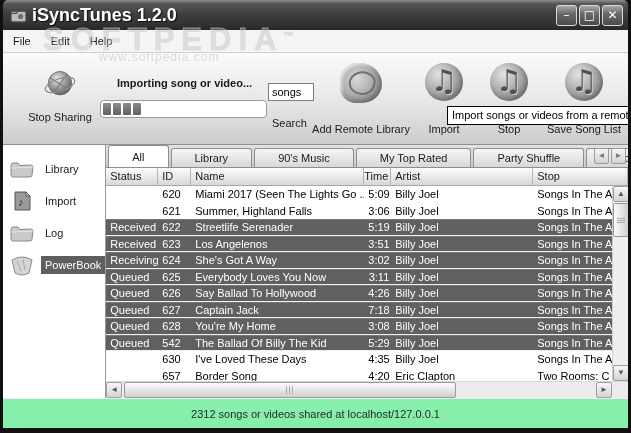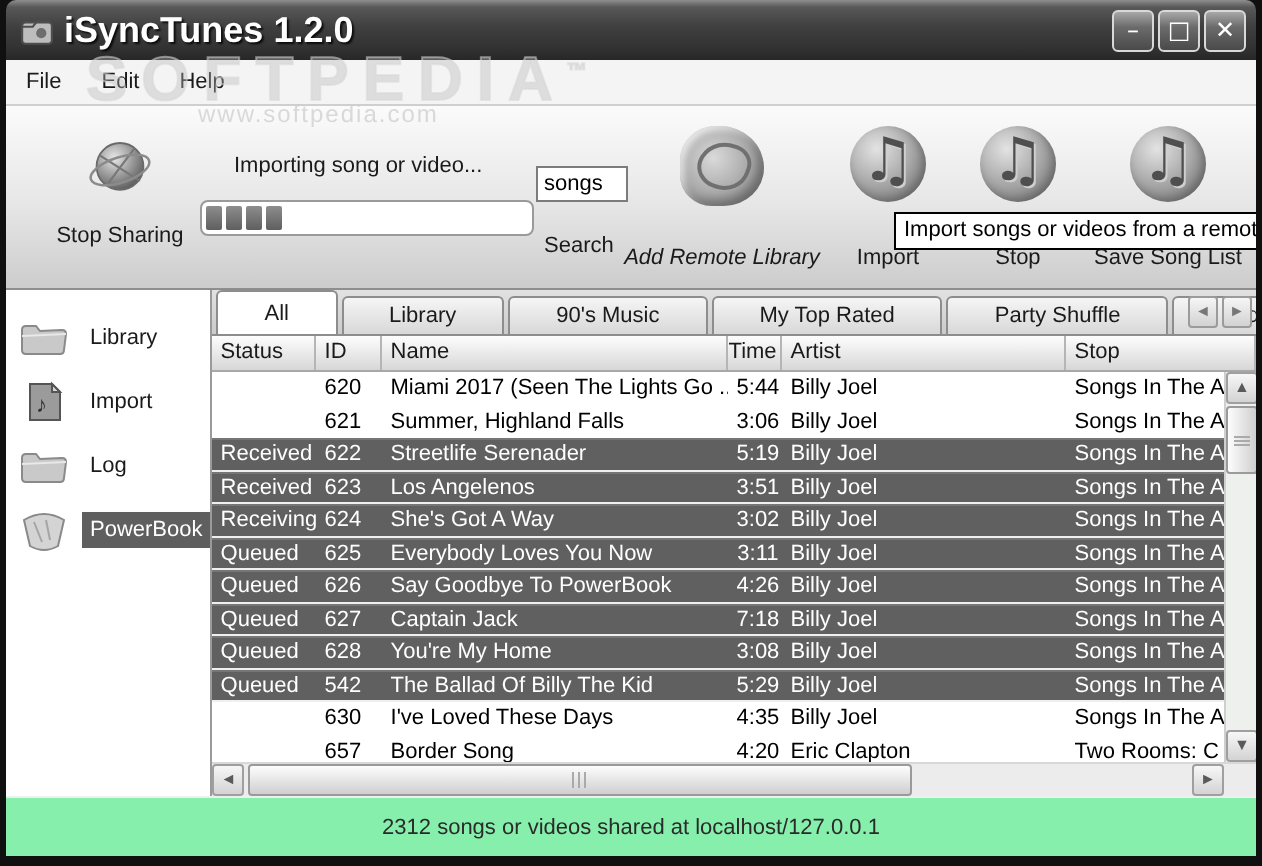--- a/index.html
+++ b/index.html
@@ -27,21 +27,21 @@
     border-bottom:1px solid #cfcfcf; display:flex; align-items:center; padding-left:0; }
   .menu-item { font-size:11px; color:#1a1a1a; padding:3px 10px; }
 
   
   .toolbar { height:92px; flex:0 0 92px; position:relative;
     background:linear-gradient(#fbfbfb, #e6e6e6 55%, #cccccc);
     border-bottom:1px solid #8e8e8e; overflow:hidden; }
   .tb-label { font-size:11px; color:#1a1a1a; white-space:nowrap; }
   .stop-sharing { position:absolute; left:14px; top:14px; width:86px; text-align:center; }
   .globe { width:36px; height:36px; margin:0 auto 4px; }
-  .importing-label { position:absolute; left:114px; top:24px; }
+  .importing-label { position:absolute; left:114px; top:24px;font-weight:bold; }
   .progressbar { position:absolute; left:97px; top:47px; width:167px; height:18px;
     background:#fff; border:1px solid #9a9a9a; border-radius:4px; padding:2px;
     display:flex; gap:2px; align-items:stretch; }
   .prog-seg { width:8px; background:linear-gradient(#8d8d8d,#5f5f5f); border-radius:1px; }
   .search-box { position:absolute; left:265px; top:30px; width:46px; height:18px;
     border:1px solid #7c7c7c; font-size:11px; padding:1px 3px;
     font-family:"Liberation Sans", sans-serif; background:#fff; }
   .search-label { position:absolute; left:269px; top:64px; }
   .tb-item { position:absolute; top:10px; text-align:center; }
   .tb-item .tb-label { position:absolute; bottom:0; left:0; right:0; }
@@ -50,21 +50,21 @@
     position:relative; box-shadow:inset -2px -2px 4px rgba(0,0,0,.25); }
   .note-icon::after { content:"♫"; position:absolute; inset:0; text-align:center;
     font-size:30px; line-height:36px; color:#4f4f4f;
     text-shadow:1px 1px 0 #cfcfcf; font-family:"DejaVu Sans", sans-serif; }
   .swirl-icon { width:42px; height:40px; margin:0 auto;
     background:radial-gradient(circle at 40% 40%, #dadada, #a5a5a5 55%, #8a8a8a);
     border-radius:45% 55% 50% 40%; position:relative;
     box-shadow:inset -3px -3px 5px rgba(0,0,0,.3), inset 2px 2px 3px rgba(255,255,255,.7); }
   .swirl-icon::after { content:""; position:absolute; left:9px; top:8px; width:22px; height:20px;
     border:2px solid #707070; border-radius:60% 40% 55% 45%; transform:rotate(20deg); }
-  .it-add  { left:302px; width:112px; height:72px;font-style:italic; }
+  .it-add  { left:302px; width:112px; height:72px; }
   .it-imp  { left:409px; width:64px; height:72px; }
   .it-stop { left:477px; width:58px; height:72px; }
   .it-save { left:538px; width:86px; height:72px; }
   .tooltip { position:absolute; left:444px; top:53px; width:300px; height:19px;
     background:#fff; border:1px solid #000; font-size:11px; line-height:17px;
     padding:0 4px; white-space:nowrap; z-index:40; color:#000; }
 
   
   .wm1 { position:absolute; left:40px; top:22px; z-index:30; pointer-events:none;
     font-size:31px; font-weight:bold; letter-spacing:7px; color:rgba(185,185,185,.38);
@@ -286,21 +286,21 @@
           <div class="th c-artist">Artist</div>
           <div class="th c-album">Stop</div>
         </div>
 
         <div class="list">
 
           <div class="row">
             <div class="td c-status"></div>
             <div class="td c-id">620</div>
             <div class="td c-name">Miami 2017 (Seen The Lights Go ...</div>
-            <div class="td c-time">5:44</div>
+            <div class="td c-time">5:09</div>
             <div class="td c-artist">Billy Joel</div>
             <div class="td c-album">Songs In The A</div>
           </div>
           <div class="row">
             <div class="td c-status"></div>
             <div class="td c-id">621</div>
             <div class="td c-name">Summer, Highland Falls</div>
             <div class="td c-time">3:06</div>
             <div class="td c-artist">Billy Joel</div>
             <div class="td c-album">Songs In The A</div>
@@ -333,21 +333,21 @@
             <div class="td c-status">Queued</div>
             <div class="td c-id">625</div>
             <div class="td c-name">Everybody Loves You Now</div>
             <div class="td c-time">3:11</div>
             <div class="td c-artist">Billy Joel</div>
             <div class="td c-album">Songs In The A</div>
           </div>
           <div class="row selected">
             <div class="td c-status">Queued</div>
             <div class="td c-id">626</div>
-            <div class="td c-name">Say Goodbye To PowerBook</div>
+            <div class="td c-name">Say Ballad To Hollywood</div>
             <div class="td c-time">4:26</div>
             <div class="td c-artist">Billy Joel</div>
             <div class="td c-album">Songs In The A</div>
           </div>
           <div class="row selected">
             <div class="td c-status">Queued</div>
             <div class="td c-id">627</div>
             <div class="td c-name">Captain Jack</div>
             <div class="td c-time">7:18</div>
             <div class="td c-artist">Billy Joel</div>

